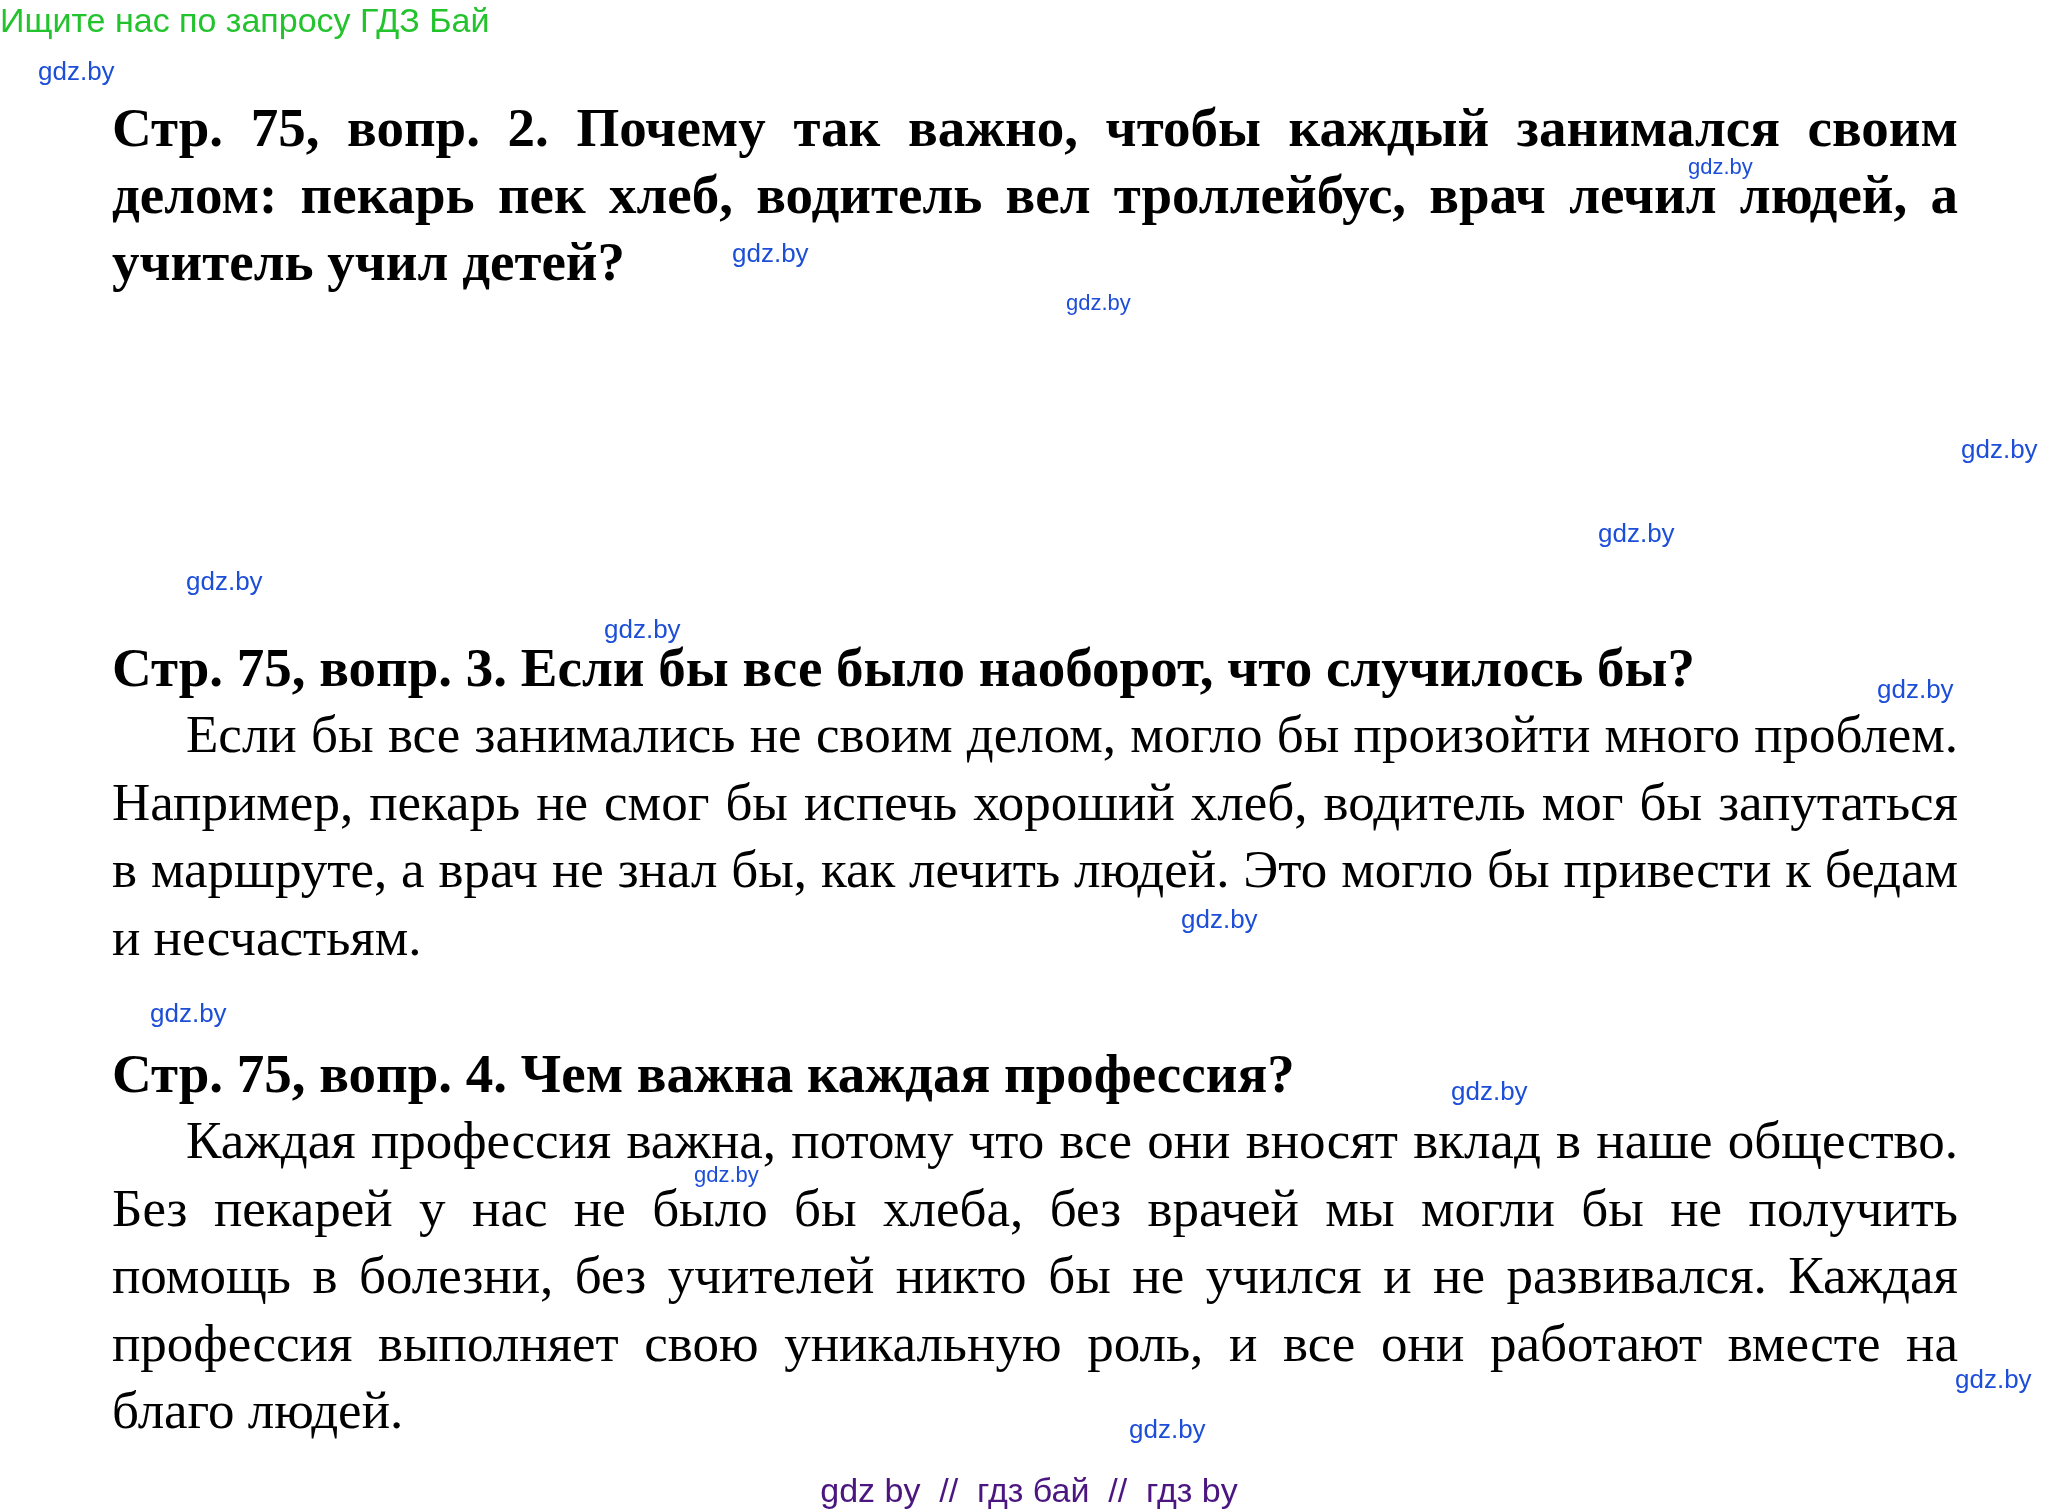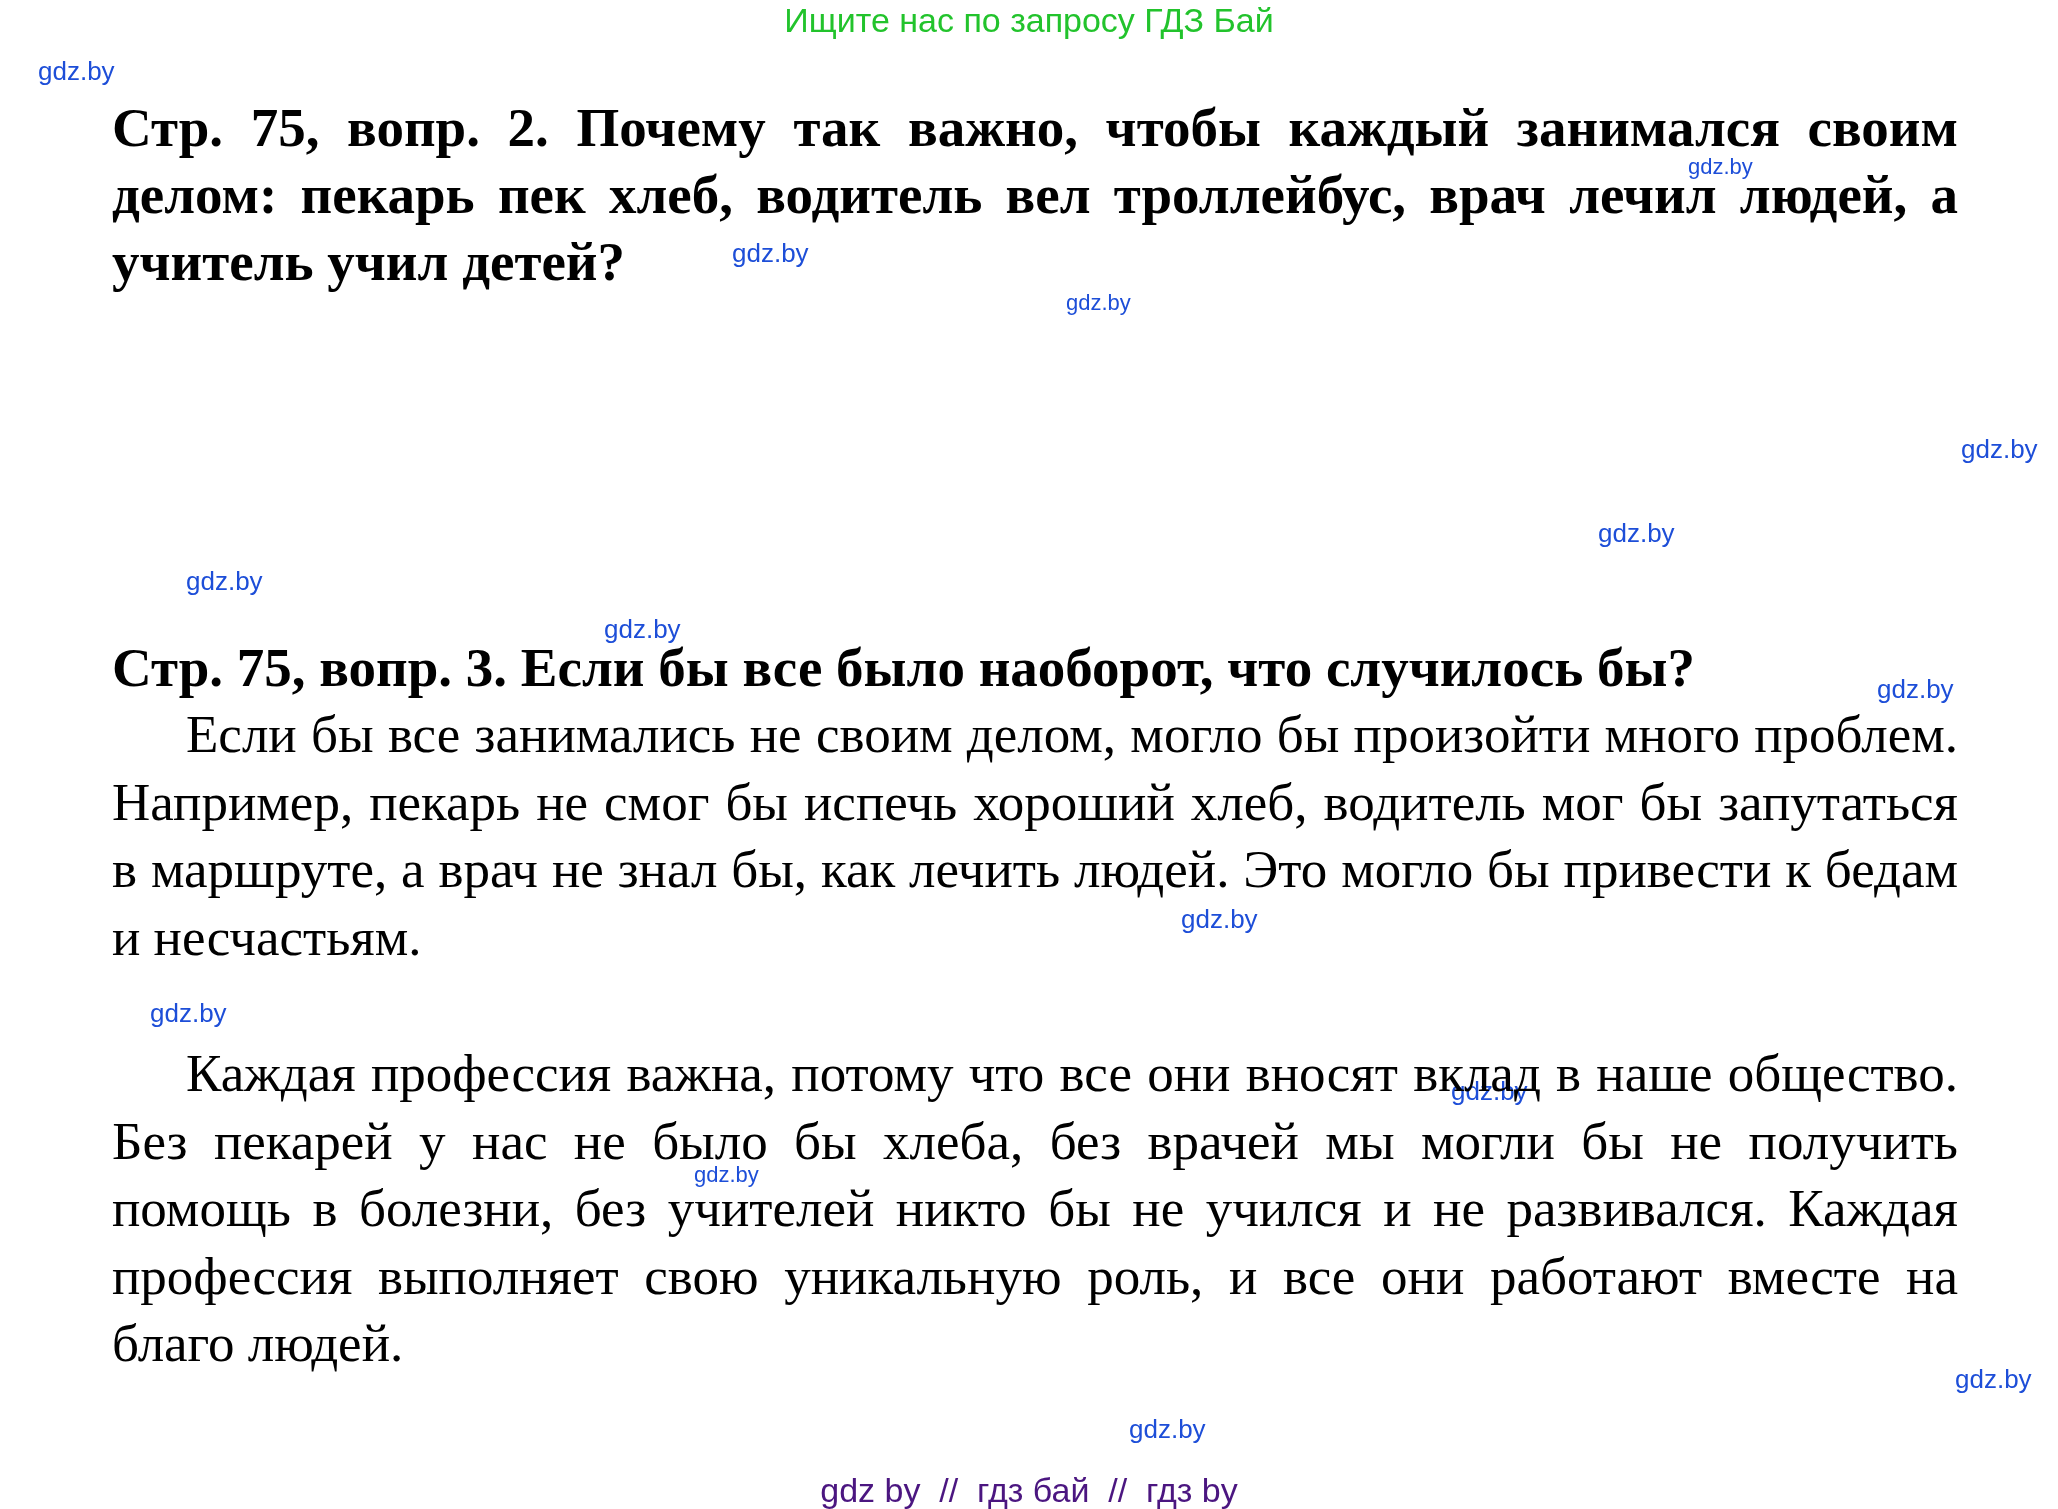--- a/index.html
+++ b/index.html
@@ -1,18 +1,18 @@
 <!DOCTYPE html>
 <html><head>
   <meta charset="utf-8">
   <style>
     html, body { margin: 0; padding: 0; background: #ffffff; }
     body { width: 2058px; height: 1509px; position: relative; overflow: hidden; }
     .top-banner {
-      position: absolute; top: 0; left: 0; width: 2058px; text-align: center;
+      position: absolute; top: 0; left: 0; width: 2058px; text-align: left;
       font-family: "Liberation Sans", sans-serif; font-size: 34px; color: #22c32c;
       line-height: 40px;
     }
     .wm {
       position: absolute; font-family: Liberation Sans, sans-serif;
       font-size: 26px; color: #1d4ed8; line-height: 30px; white-space: nowrap; margin-left: 8px;
     }
     .content {
       position: absolute; left: 112px; width: 1846px;
       font-family: "Liberation Serif", serif; color: #000;
@@ -55,16 +55,17 @@
 <div class="content" style="top:94px;">
   <p class="heading">Стр. 75, вопр. 2. Почему так важно, чтобы каждый занимался своим делом: пекарь пек хлеб, водитель вел троллейбус, врач лечил людей, а учитель учил детей?</p>
 </div>
 
 <div class="content" style="top:634px;">
   <p class="heading">Стр. 75, вопр. 3. Если бы все было наоборот, что случилось бы?</p>
   <p class="body-text">Если бы все занимались не своим делом, могло бы произойти много проблем. Например, пекарь не смог бы испечь хороший хлеб, водитель мог бы запутаться в маршруте, а врач не знал бы, как лечить людей. Это могло бы привести к бедам и несчастьям.</p>
 </div>
 
 <div class="content" style="top:1040px;">
+  <p class="heading">Стр. 75, вопр. 4. Чем важна каждая профессия?</p>
   <p class="body-text">Каждая профессия важна, потому что все они вносят вклад в наше общество. Без пекарей у нас не было бы хлеба, без врачей мы могли бы не получить помощь в болезни, без учителей никто бы не учился и не развивался. Каждая профессия выполняет свою уникальную роль, и все они работают вместе на благо людей.</p>
 </div>
 
 <div class="footer">gdz by  //  гдз бай  //  гдз by</div>
 
 </body></html>

